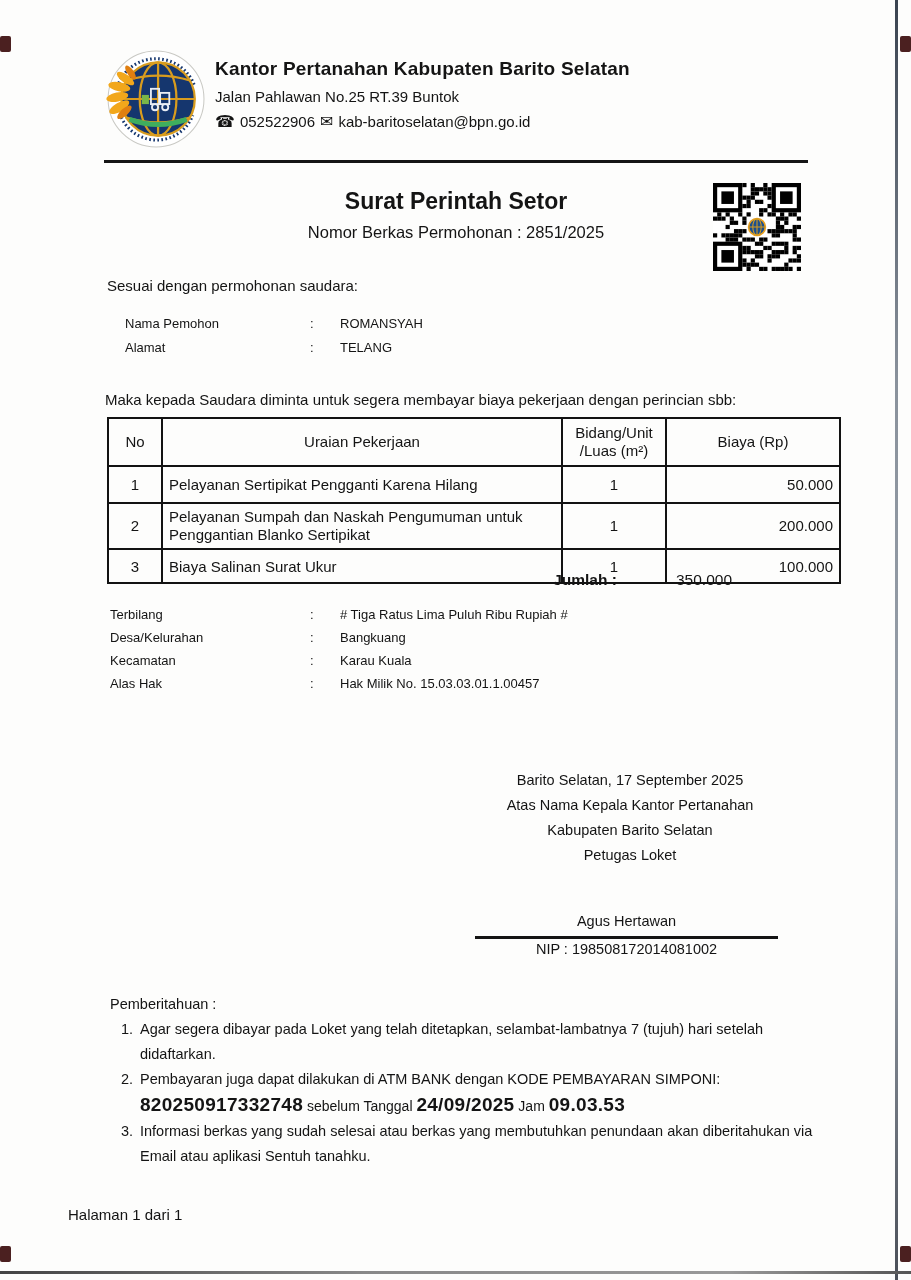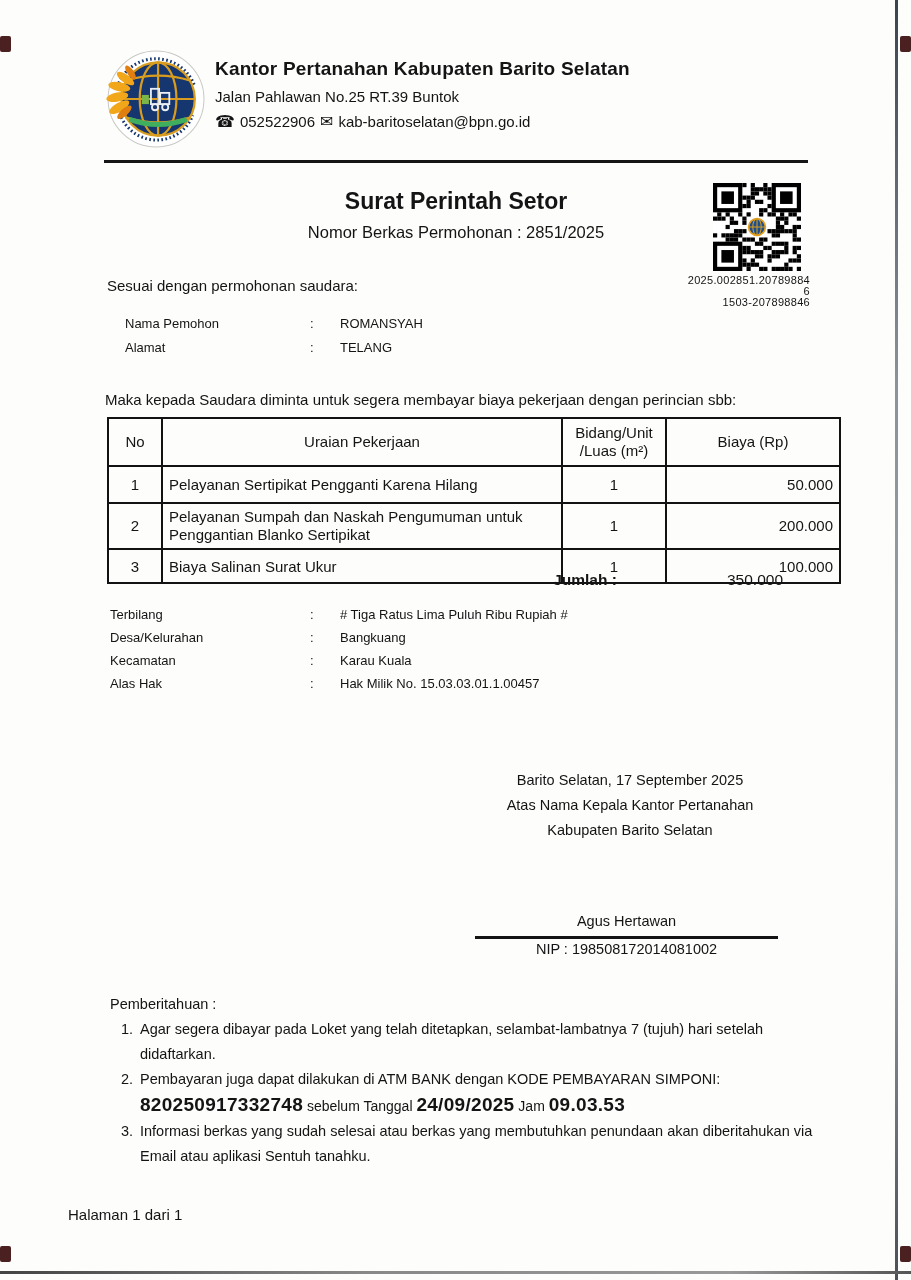--- a/index.html
+++ b/index.html
@@ -50,21 +50,21 @@
   th.c-by{width:160px;}
   .hdr-cell{text-align:center;line-height:18px;height:42px;vertical-align:middle;}
   td.no{text-align:center;}
   td.bd{text-align:center;}
   td.by{text-align:right;padding-right:13px;}
   tr.r1 td{height:31px;}
   tr.r2 td{height:40px;line-height:18px;}
   tr.r3 td{height:28px;}
 
   .jumlah-label{left:539px;top:571px;width:92px;text-align:center;font-weight:700;font-size:15.5px;}
-  .jumlah-value{left:625px;top:571px;width:158px;text-align:right;font-size:15.5px;}
+  .jumlah-value{left:625px;top:571px;width:158px;text-align:center;font-size:15.5px;}
 
   .sig-block{left:455px;top:747px;width:350px;text-align:center;font-size:14.5px;line-height:25px;margin-top:21px;}
   .sig-name{left:475px;top:913px;width:303px;text-align:center;font-size:14.5px;}
   .sig-line{left:475px;top:936px;width:303px;height:2.5px;background:#141414;}
   .sig-nip{left:475px;top:941px;width:303px;text-align:center;font-size:14.5px;}
 
   .notices{left:110px;top:992px;width:705px;font-size:14.5px;line-height:25px;}
   .notice-item{position:relative;padding-left:30px;}
   .notice-num{position:absolute;left:11px;top:0;}
   .code-line{font-size:14px;}
@@ -271,25 +271,20 @@
             <rect x="0" y="56" width="28" height="28"></rect>
             <rect x="4" y="60" width="20" height="20" fill="#fff"></rect>
             <rect x="8" y="64" width="12" height="12"></rect>
           </g>
           <circle cx="42" cy="42" r="10" fill="#fff"></circle>
           <circle cx="42" cy="42" r="8" fill="#1a4f8f" stroke="#e8a020" stroke-width="1.6"></circle>
           <path d="M34 42 H50 M42 34 V50" stroke="#d89c1e" stroke-width="1" fill="none"></path>
           <ellipse cx="42" cy="42" rx="4" ry="8" stroke="#d89c1e" stroke-width="1" fill="none"></ellipse>
         </svg>
     </div>
-    <div class="abs qr-nums">
-      <div>2025.002851.20789884</div>
-      <div>6</div>
-      <div>1503-207898846</div>
-    </div>
 
     <div class="abs intro">Sesuai dengan permohonan saudara:</div>
     <div class="abs kv applicant">
       <span>Nama Pemohon</span>
       <span class="colon">:</span>
       <span>ROMANSYAH</span>
       <span>Alamat</span>
       <span class="colon">:</span>
       <span>TELANG</span>
     </div>
@@ -343,20 +338,21 @@
       <span>Karau Kuala</span>
       <span>Alas Hak</span>
       <span class="colon">:</span>
       <span>Hak Milik No. 15.03.03.01.1.00457</span>
     </div>
 
     <div class="abs sig-block">
       <div>Barito Selatan, 17 September 2025</div>
       <div>Atas Nama Kepala Kantor Pertanahan</div>
       <div>Kabupaten Barito Selatan</div>
+      <div>Petugas Loket</div>
     </div>
     <div class="abs sig-name">Agus Hertawan</div>
     <div class="abs sig-line"></div>
     <div class="abs sig-nip">NIP : 198508172014081002</div>
 
     <div class="abs notices">
       <div>Pemberitahuan :</div>
       <div class="notice-item">
         <span class="notice-num">1.</span>
         <span>Agar segera dibayar pada Loket yang telah ditetapkan, selambat-lambatnya 7 (tujuh) hari setelah didaftarkan.</span>

